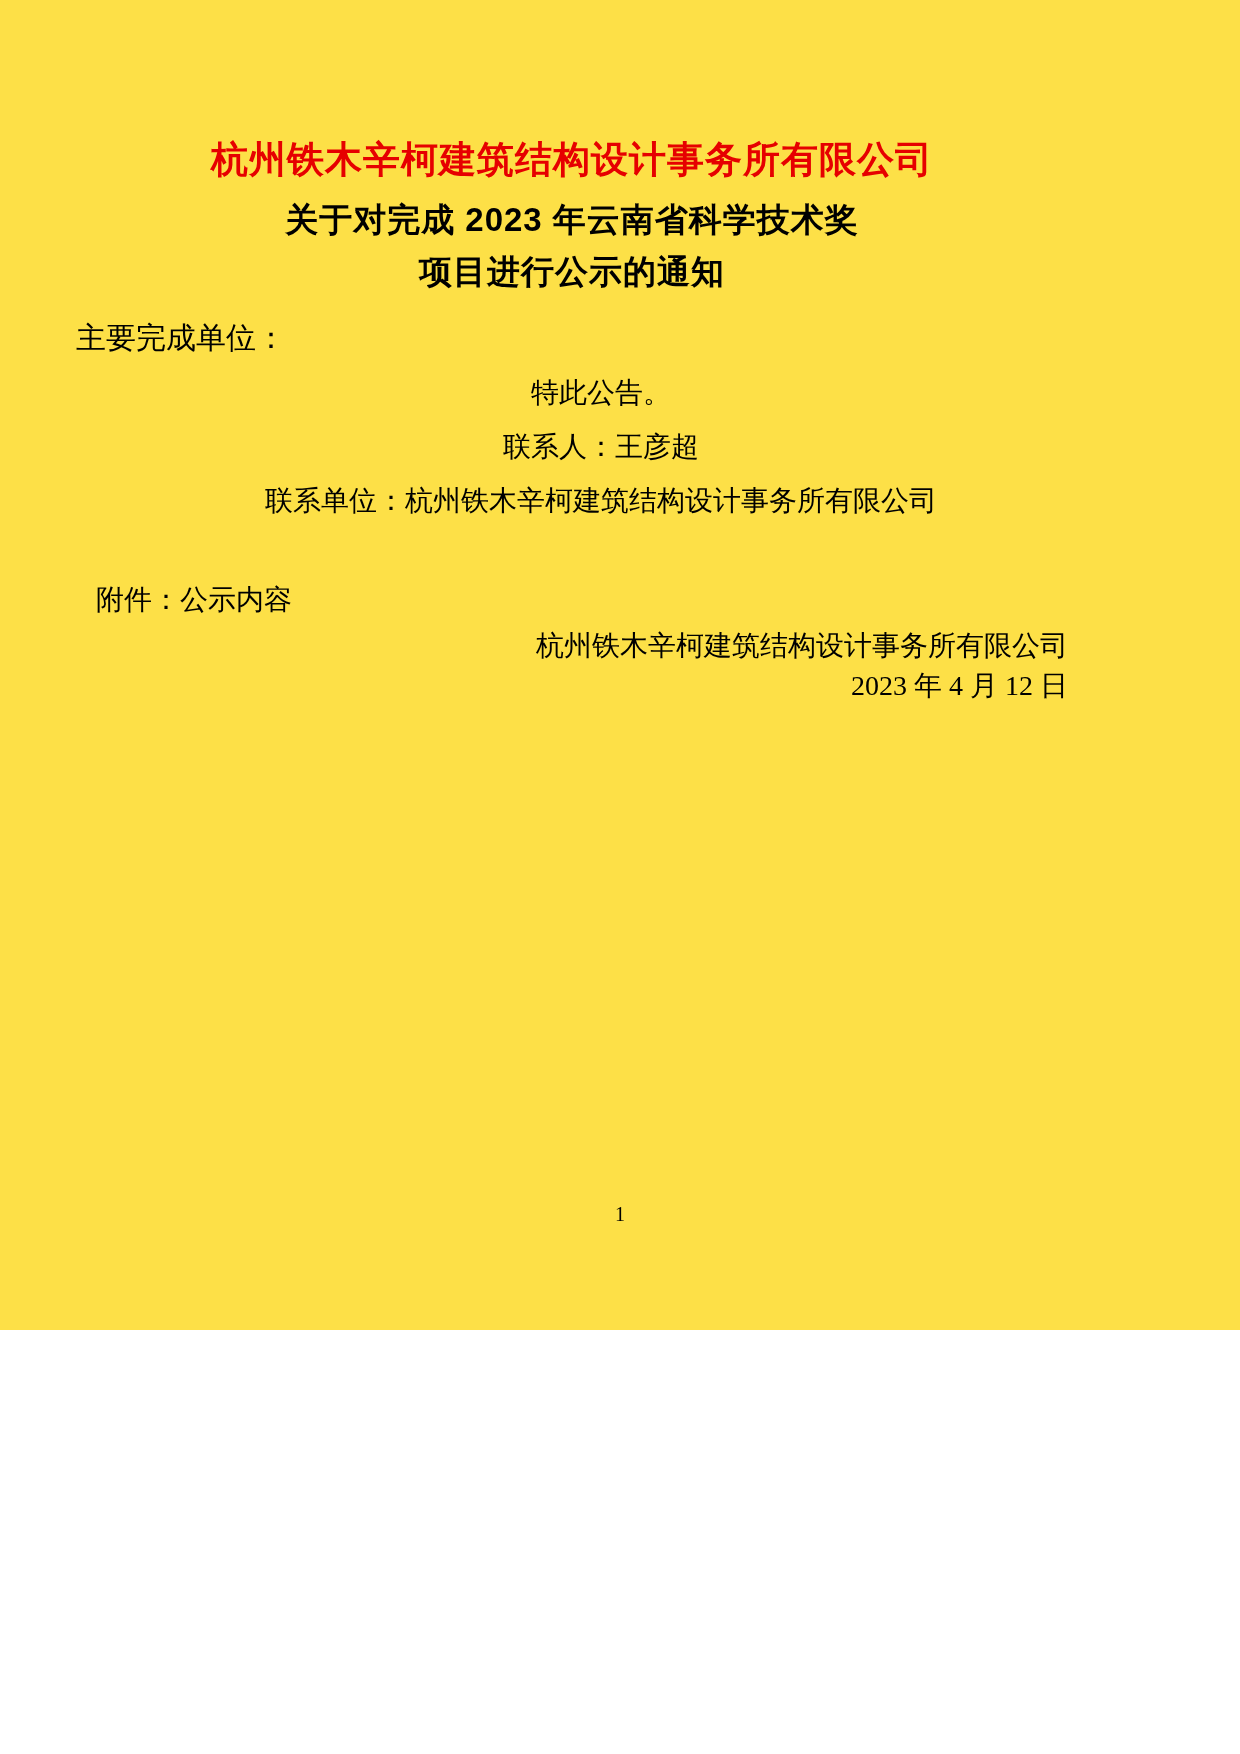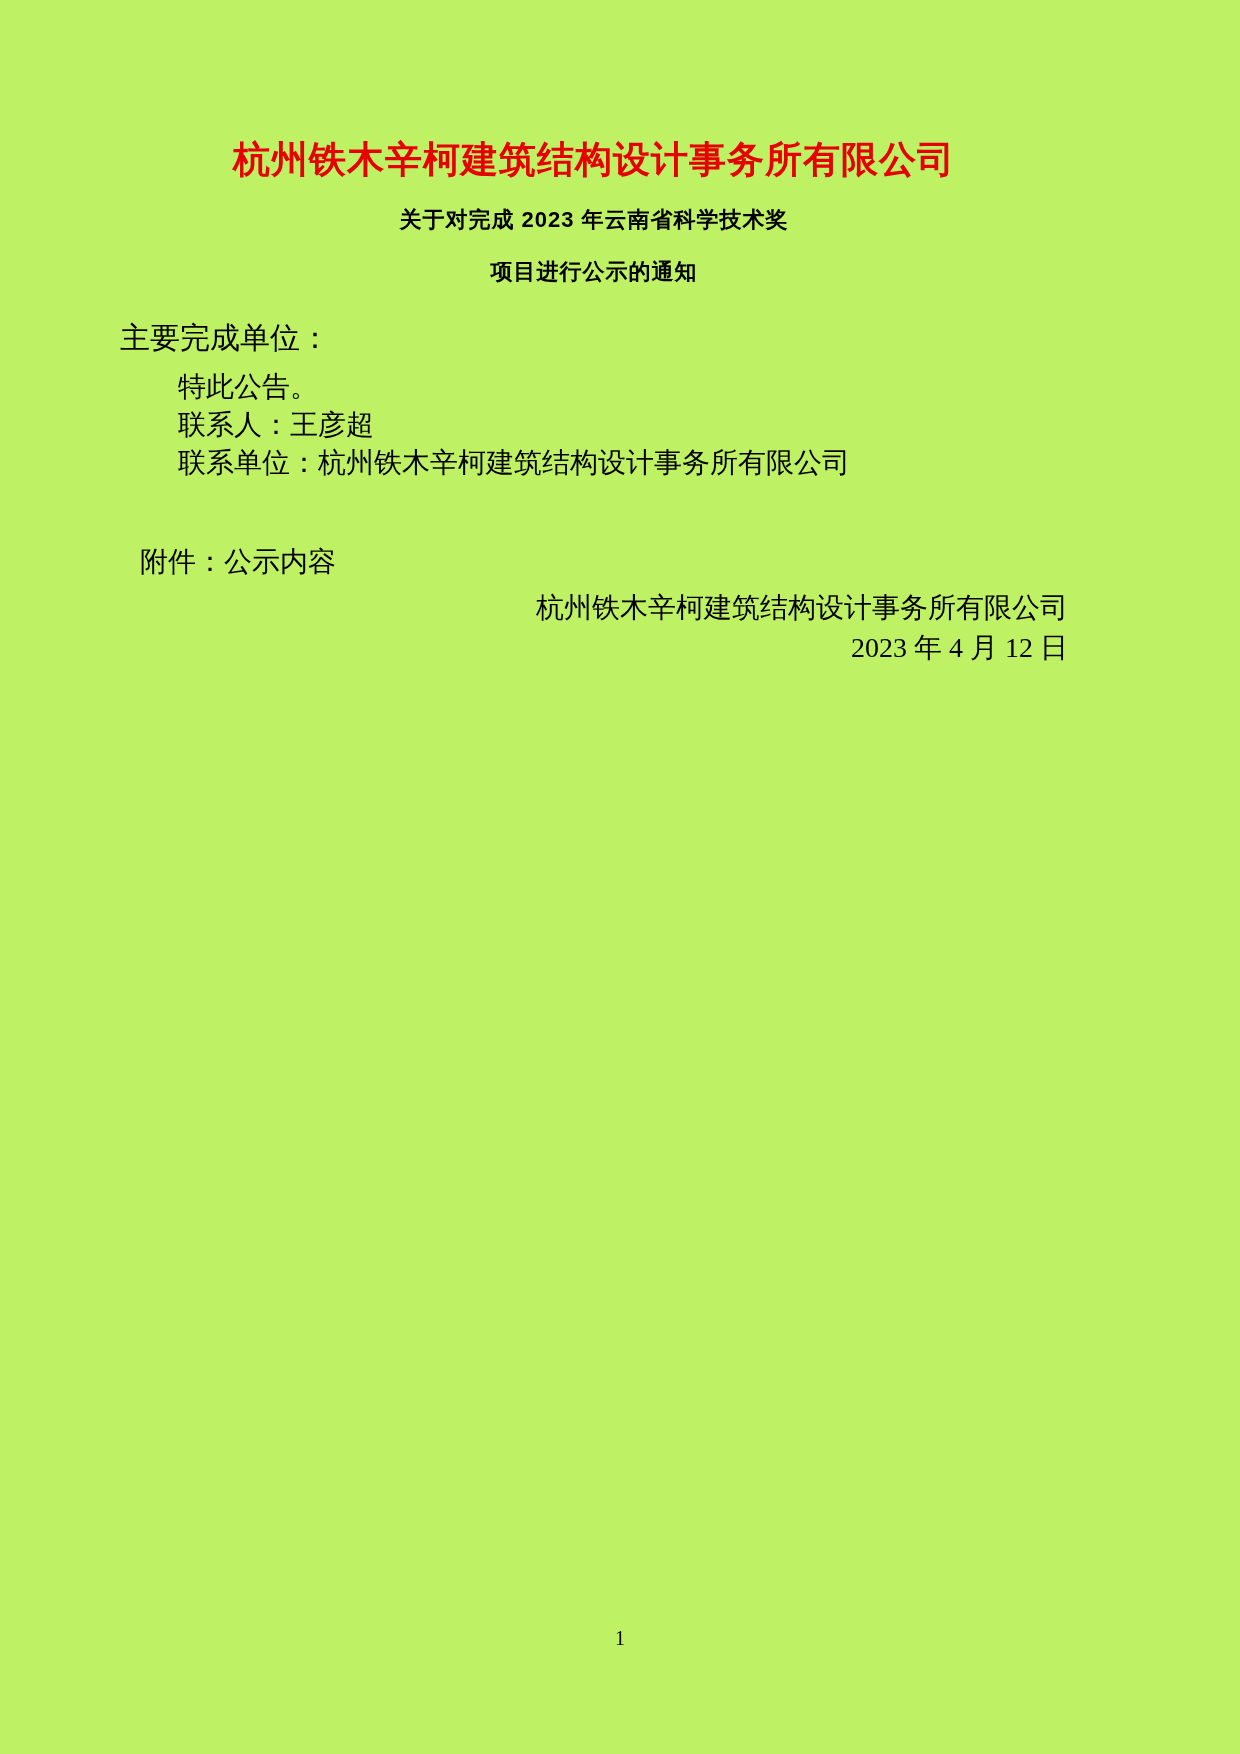--- a/index.html
+++ b/index.html
@@ -3,43 +3,43 @@
 <meta charset="utf-8">
 <style>
   html, body {
     margin: 0;
     padding: 0;
     background: #ffffff;
   }
   .page {
     position: relative;
     width: 1240px;
-    height: 1754px;
+    height: 1330px;
     margin: 0 auto;
-    background: #bef264;
+    background: #fde047;
     box-sizing: border-box;
-    padding: 138px 172px 0 120px;
+    padding: 138px 172px 0 76px;
     color: #000000;
     font-family: "Liberation Serif", "DejaVu Serif", serif;
   }
   .doc-title {
     text-align: center;
     font-family: "Liberation Sans", "DejaVu Sans", sans-serif;
     font-weight: bold;
     font-size: 37px;
     line-height: 44px;
     margin: 0 0 18px 0;
     letter-spacing: 1px;
   }
   .doc-subtitle {
     text-align: center;
     font-family: "Liberation Sans", "DejaVu Sans", sans-serif;
     font-weight: bold;
     color: #000000;
-    font-size: 22px;
+    font-size: 33px;
     line-height: 40px;
     margin: 0 0 12px 0;
     letter-spacing: 1px;
   }
   .salutation {
     font-size: 30px;
     line-height: 40px;
     margin: 26px 0 10px 0;
   }
   .para {
@@ -48,21 +48,21 @@
     text-align: justify;
     text-indent: 2em;
     margin: 0;
     letter-spacing: 0.5px;
   }
   .notice-block {
     margin: 6px 0 0 58px;
     font-size: 28px;
     line-height: 38px;
   }
-  .notice-line { margin: 0; }
+  .notice-line { margin: 16px; text-align: center; }
   .attachment-label {
     margin: 62px 0 0 20px;
     font-size: 28px;
     line-height: 36px;
   }
   .signature-block {
     text-align: right;
     font-size: 28px;
     line-height: 40px;
     margin-top: 8px;

